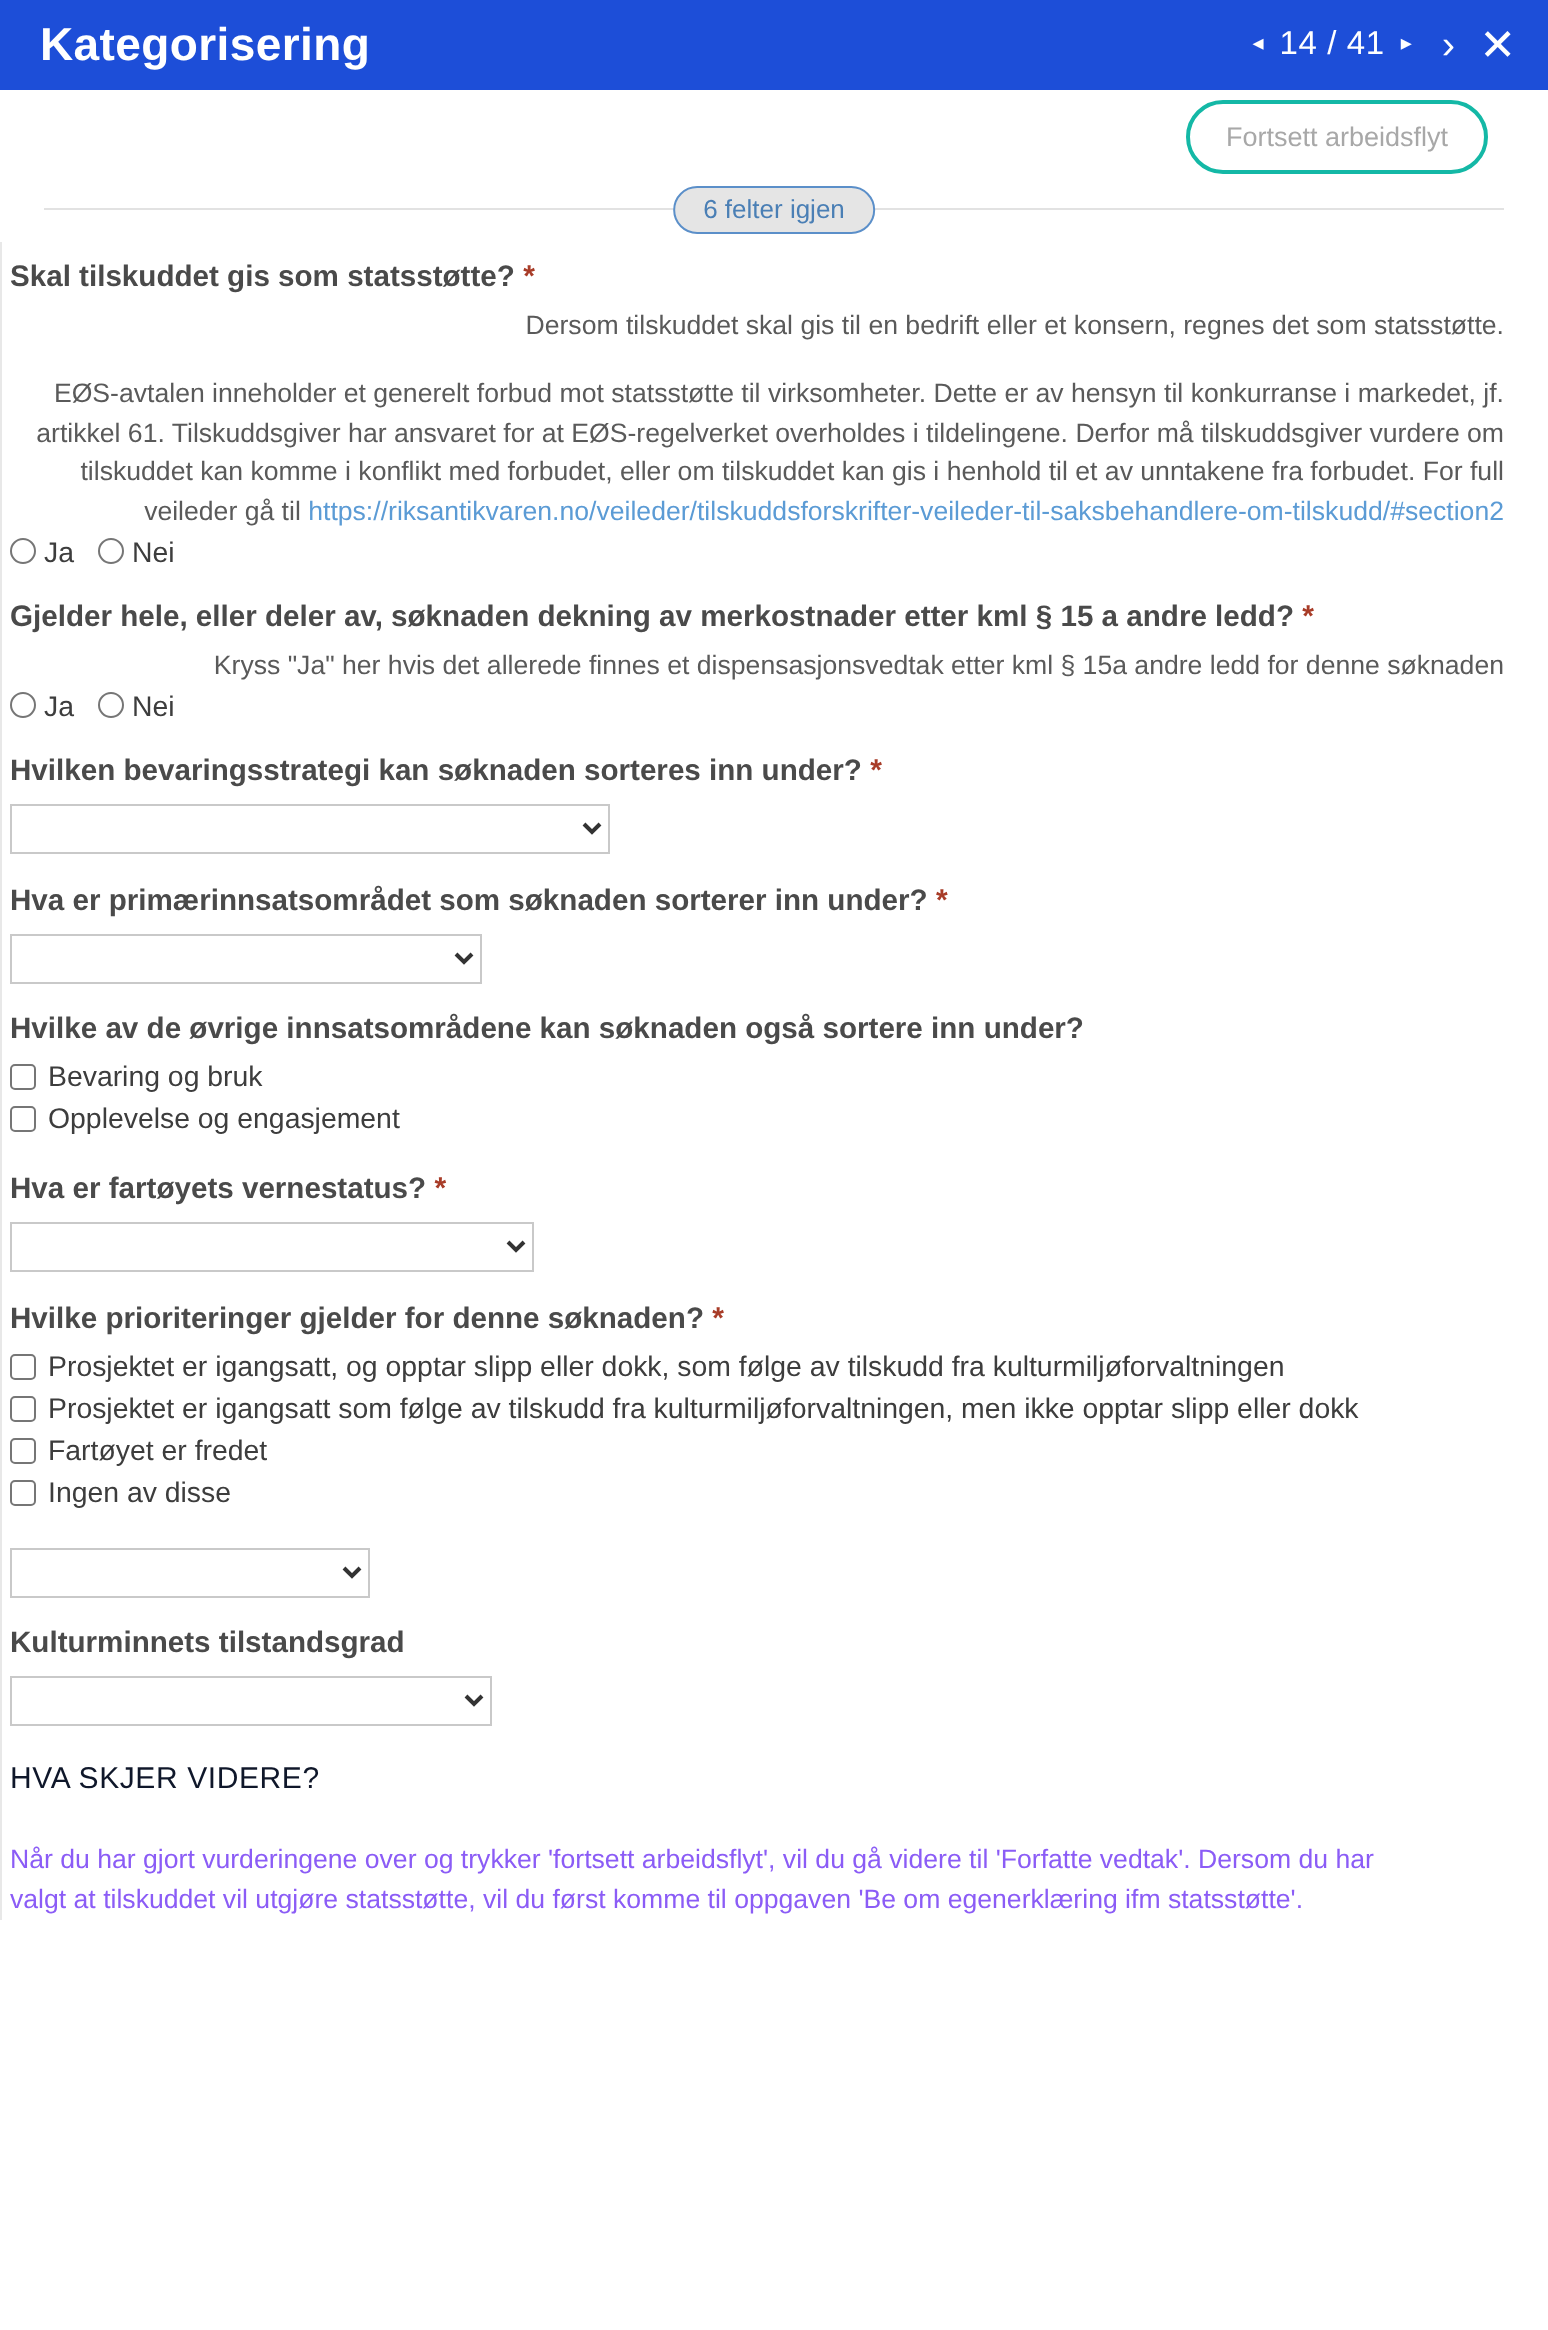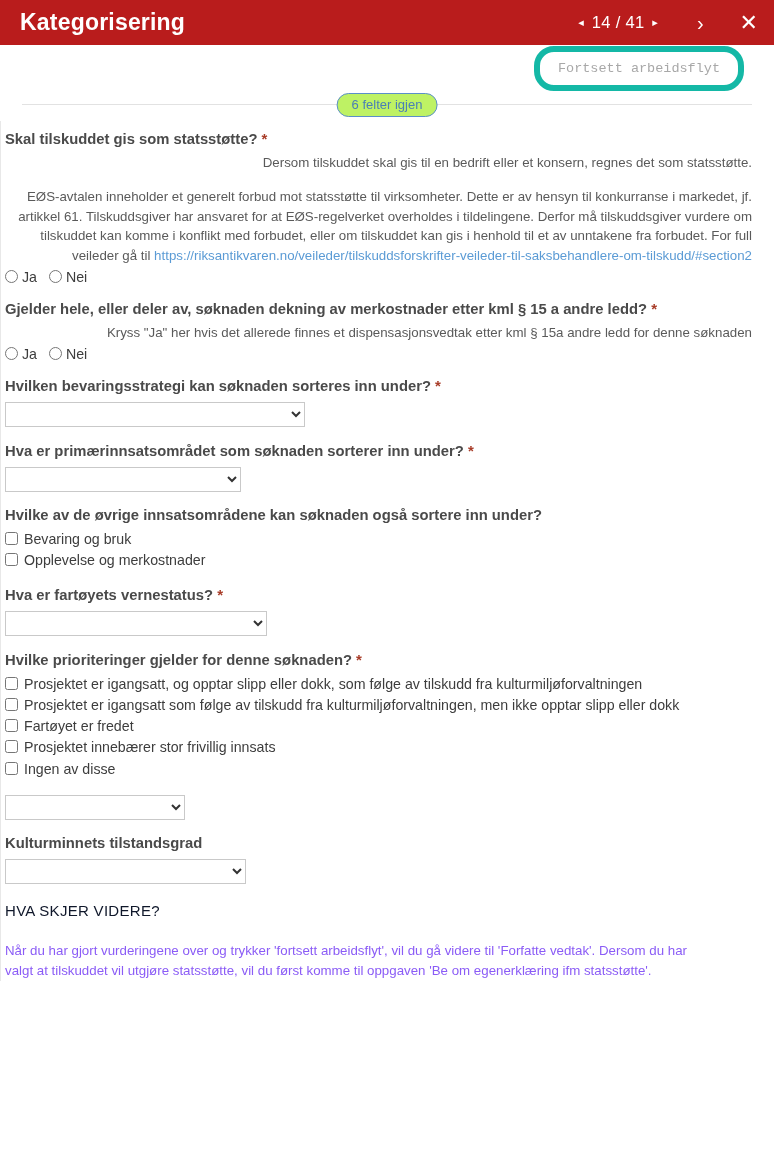--- a/index.html
+++ b/index.html
@@ -12,26 +12,25 @@
   .app {
     width: 774px; height: 1165px;
     position: relative;
     background: #ffffff;
     overflow: hidden;
   }
 
   
   .titlebar {
     height: 45px;
-    background: #b91c1c;
+    background: #1d4ed8;
     display: flex;
     align-items: center;
     padding: 0 16px 0 20px;
     color: #ffffff;
-    gap: 24px;
   }
   .titlebar-title {
     font-size: 23px;
     font-weight: bold;
     letter-spacing: .2px;
     white-space: nowrap;
   }
   .titlebar-spacer { flex: 1 1 auto; }
   .nav-group {
     display: flex;
@@ -71,26 +70,26 @@
   
   .toolbar {
     height: 46px;
     display: flex;
     align-items: center;
     justify-content: flex-end;
     padding: 0 30px 0 0;
     background: #ffffff;
   }
   .btn-workflow {
-    border: 6px solid #14b8a6;
+    border: 2px solid #14b8a6;
     border-radius: 20px;
     background: #ffffff;
     color: #a8a8a8;
     font-size: 13.5px;
-    font-family: Liberation Mono, monospace;
+    font-family: Liberation Sans, sans-serif;
     padding: 9px 18px;
     cursor: pointer;
     white-space: nowrap;
   }
 
   
   .divider-wrap {
     position: relative;
     height: 24px;
     margin: 2px 0 4px 0;
@@ -100,21 +99,21 @@
     left: 22px; right: 22px;
     top: 11px;
     height: 1px;
     background: #e2e2e2;
   }
   .pill-badge {
     position: absolute;
     left: 50%;
     top: 0;
     transform: translateX(-50%);
-    background: #bef264;
+    background: #e5e5e5;
     border: 1px solid #5b8fc9;
     border-radius: 14px;
     color: #4a7fb5;
     font-size: 13px;
     padding: 3px 14px 4px 14px;
     white-space: nowrap;
   }
 
   
   .content {
@@ -152,21 +151,21 @@
 
   
   .radio-row {
     display: flex;
     align-items: center;
     gap: 2px;
     margin-top: 2px;
   }
   .radio-item {
     display: flex;
-    align-items: center;
+    align-items: flex-start;
     font-size: 14.2px;
     color: #3d3d3d;
     margin-right: 10px;
     cursor: pointer;
   }
   .radio-item input[type=radio] {
     width: 13px; height: 13px;
     margin: 0 4px 0 0;
     accent-color: #666;
     cursor: pointer;
@@ -315,21 +314,21 @@
     <div class="field-block">
       <div class="q-label">
         <span>Hvilke av de øvrige innsatsområdene kan søknaden også sortere inn under?</span>
       </div>
       <label class="check-item">
         <input type="checkbox" style="">
         <span class="clabel">Bevaring og bruk</span>
       </label>
       <label class="check-item">
         <input type="checkbox" style="">
-        <span class="clabel">Opplevelse og merkostnader</span>
+        <span class="clabel">Opplevelse og engasjement</span>
       </label>
     </div>
 
     <div class="field-block">
       <div class="q-label">
         <span>Hva er fartøyets vernestatus?</span>
         <span class="req">*</span>
       </div>
       <select class="sel sel-w262">
         <option></option>
@@ -345,24 +344,20 @@
         <input type="checkbox" style="">
         <span class="clabel">Prosjektet er igangsatt, og opptar slipp eller dokk, som følge av tilskudd fra kulturmiljøforvaltningen</span>
       </label>
       <label class="check-item wrap">
         <input type="checkbox" style="">
         <span class="clabel">Prosjektet er igangsatt som følge av tilskudd fra kulturmiljøforvaltningen, men ikke opptar slipp eller dokk</span>
       </label>
       <label class="check-item">
         <input type="checkbox" style="">
         <span class="clabel">Fartøyet er fredet</span>
-      </label>
-      <label class="check-item">
-        <input type="checkbox" style="">
-        <span class="clabel">Prosjektet innebærer stor frivillig innsats</span>
       </label>
       <label class="check-item">
         <input type="checkbox" style="">
         <span class="clabel">Ingen av disse</span>
       </label>
     </div>
 
     <div class="field-block">
       <select class="sel sel-w180">
         <option></option>

